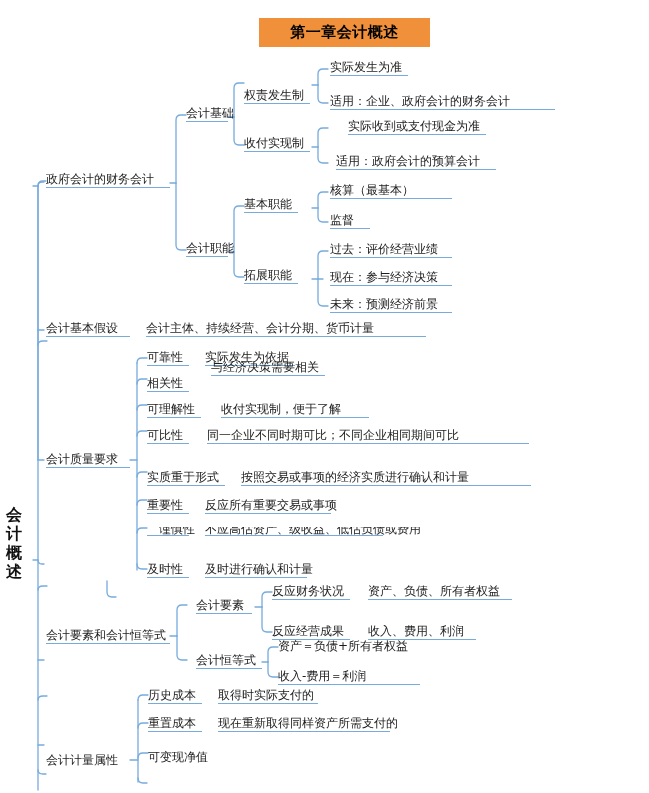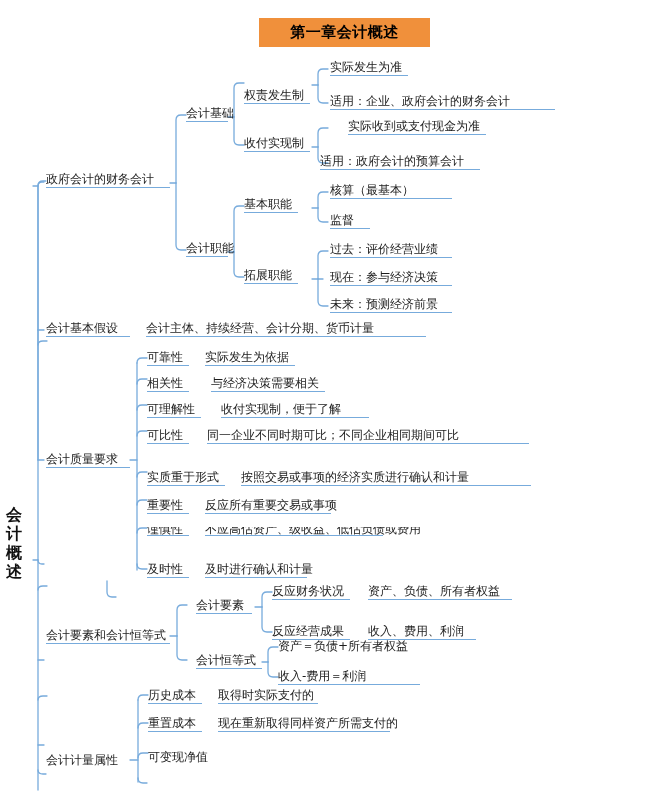--- a/index.html
+++ b/index.html
@@ -205,21 +205,21 @@
   </div>
 
   <div class="node" style="left:244px; top:136px;">
     <span class="txt">收付实现制</span>
     <span class="ul" style="width:66px;"></span>
   </div>
   <div class="node" style="left:348px; top:119px;">
     <span class="txt">实际收到或支付现金为准</span>
     <span class="ul" style="width:138px;"></span>
   </div>
-  <div class="node" style="left:320px; top:154px;">
+  <div class="node" style="left:336px; top:154px;">
     <span class="txt">适用：政府会计的预算会计</span>
     <span class="ul" style="width:160px;"></span>
   </div>
 
   <div class="node" style="left:186px; top:241px;">
     <span class="txt">会计职能</span>
     <span class="ul" style="width:42px;"></span>
   </div>
 
   <div class="node" style="left:244px; top:197px;">
@@ -272,21 +272,21 @@
   </div>
   <div class="node" style="left:205px; top:350px;">
     <span class="txt">实际发生为依据</span>
     <span class="ul" style="width:90px;"></span>
   </div>
 
   <div class="node" style="left:147px; top:376px;">
     <span class="txt">相关性</span>
     <span class="ul" style="width:42px;"></span>
   </div>
-  <div class="node" style="left:211px; top:376px;font-family:Liberation Serif, serif;">
+  <div class="node" style="left:211px; top:360px;font-family:Liberation Serif, serif;">
     <span class="txt">与经济决策需要相关</span>
     <span class="ul" style="width:114px;"></span>
   </div>
 
   <div class="node" style="left:147px; top:402px;">
     <span class="txt">可理解性</span>
     <span class="ul" style="width:54px;"></span>
   </div>
   <div class="node" style="left:221px; top:402px;">
     <span class="txt">收付实现制，便于了解</span>
@@ -314,21 +314,21 @@
   <div class="node" style="left:147px; top:498px;">
     <span class="txt">重要性</span>
     <span class="ul" style="width:42px;"></span>
   </div>
   <div class="node" style="left:205px; top:498px;">
     <span class="txt">反应所有重要交易或事项</span>
     <span class="ul" style="width:126px;"></span>
   </div>
 
   <div class="clipwrap" style="left:147px; top:527px; width:290px; height:9px;">
-    <span class="inner" style="left:0px; top:-5px;">谨慎性</span>
+    <span class="inner" style="left:12px; top:-5px;">谨慎性</span>
     <span class="inner" style="left:58px; top:-5px;">不应高估资产、级收益、低估负债或费用</span>
   </div>
   <div class="node" style="left:147px; top:531px;">
     <span class="ul" style="width:42px; bottom:-5px;"></span>
     <span class="ul" style="width:178px; left:58px; bottom:-5px;"></span>
   </div>
 
   <div class="node" style="left:147px; top:562px;">
     <span class="txt">及时性</span>
     <span class="ul" style="width:42px;"></span>

